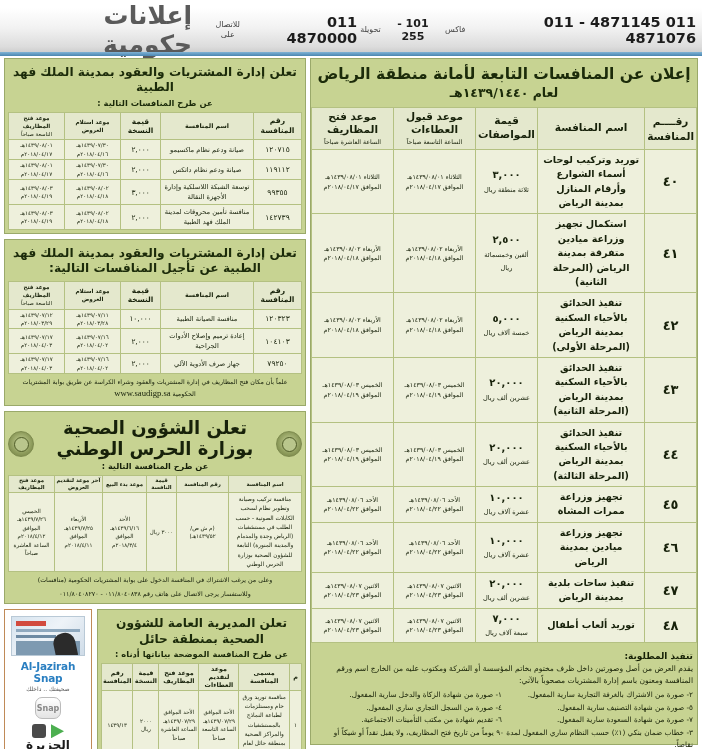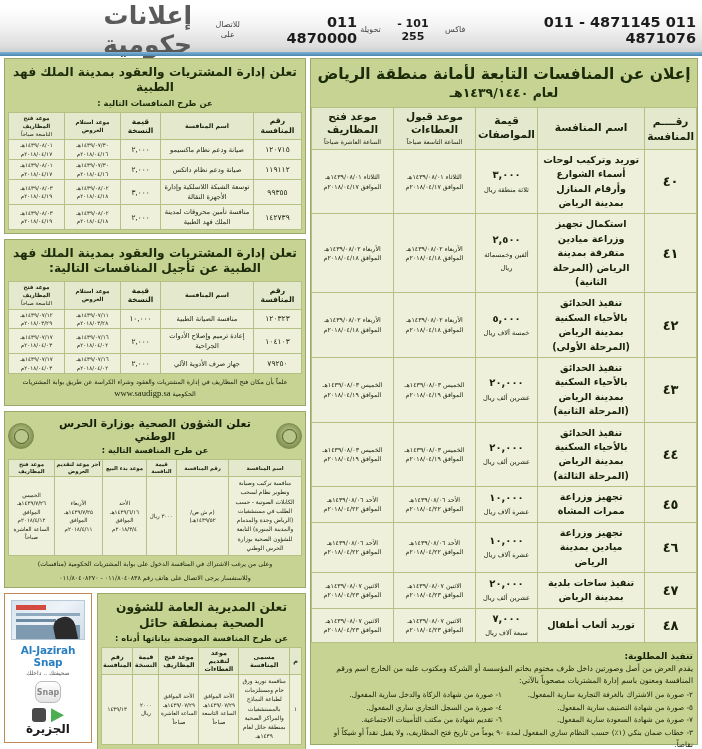--- a/index.html
+++ b/index.html
@@ -111,21 +111,21 @@
     width: 26px; height: 26px; border-radius: 50%;
     background: radial-gradient(circle at 50% 45%, #c9d49a 0%, #8e9c5c 60%, #6c7a3c 100%);
     border: 1.5px solid #7d8a4e; flex: 0 0 auto;
     display:flex; align-items:center; justify-content:center;
   }
   .emblem .inner {
     width: 15px; height: 15px; border-radius:50%;
     border: 1.5px solid #4f5c28; background: #b9c68c;
   }
   .ng-head-text { flex: 1; text-align:center; padding: 0 4px; }
-  .ng-head-text .t1 { font-size: 11px; font-weight: bold; color:#17210a; }
+  .ng-head-text .t1 { font-size: 18px; font-weight: bold; color:#17210a; }
   .ng-head-text .t2 { font-size: 8.2px; font-weight: bold; color:#17210a; margin-top:2px; }
   .ng-th { font-size: 5.4px; font-weight:bold; line-height:1.3; }
   .ng-td { font-size: 5.5px; line-height: 1.55; }
   .ng-name { font-size: 5.8px; line-height:1.6; padding: 2px 3px !important; }
 
   
   .bottom-row { display: flex; flex-direction: row; gap: 5px; align-items: flex-start; }
   .hail-box { flex: 1 1 auto; }
   .snap-ad {
     flex: 0 0 88px; width: 88px; height: 150px; background: #fff;

